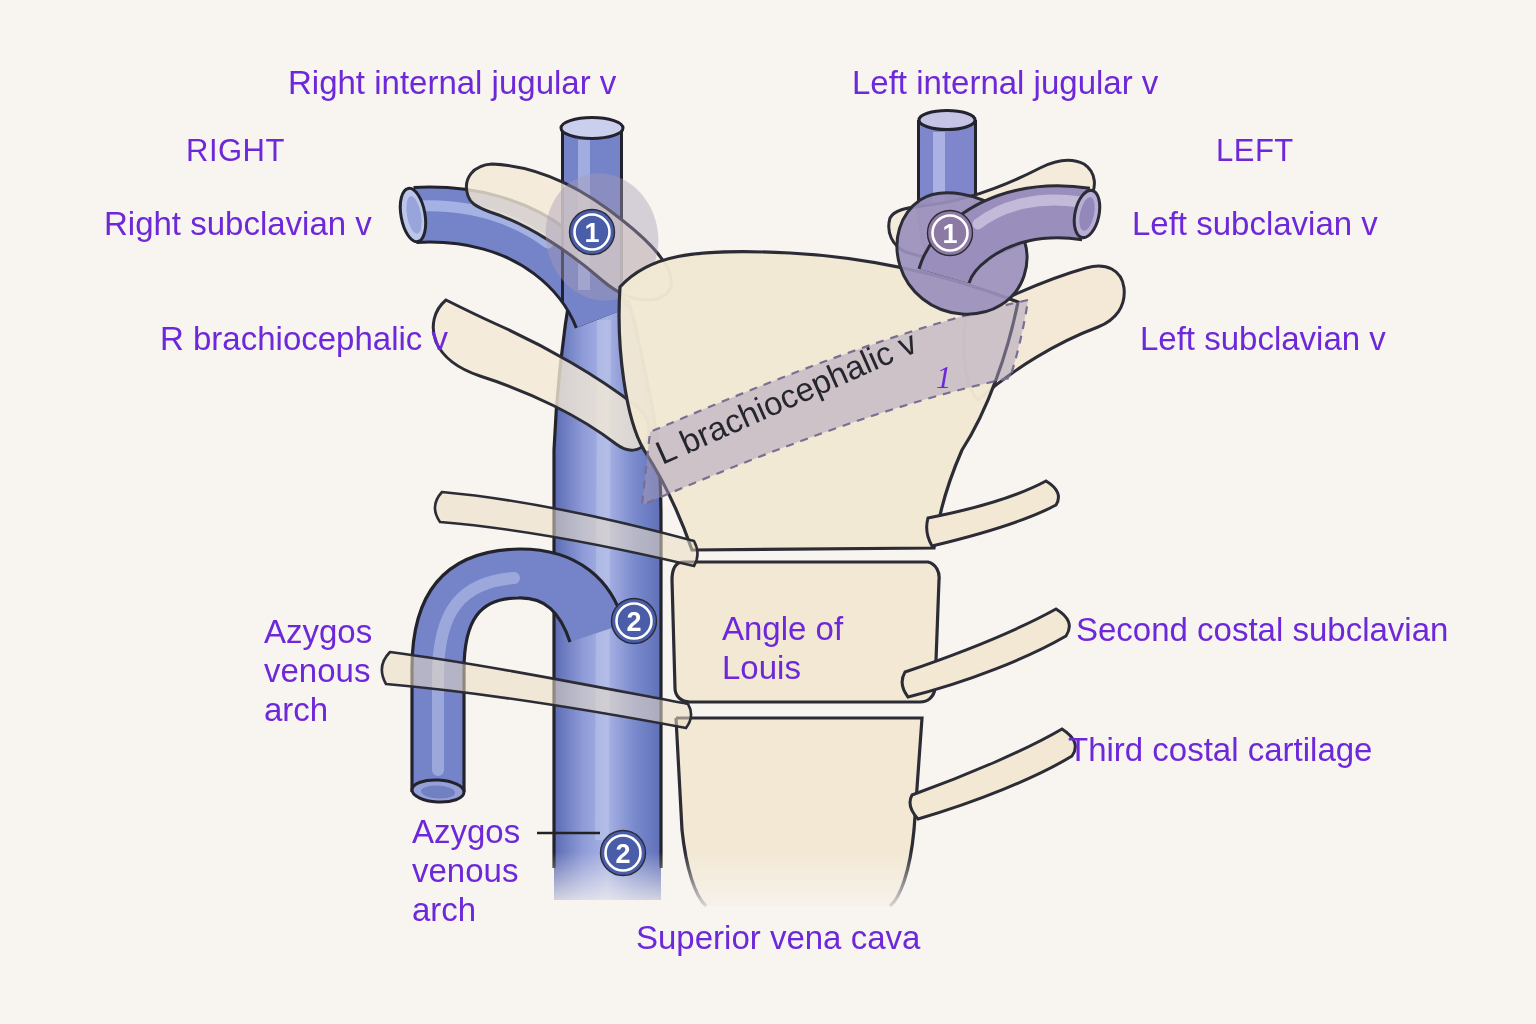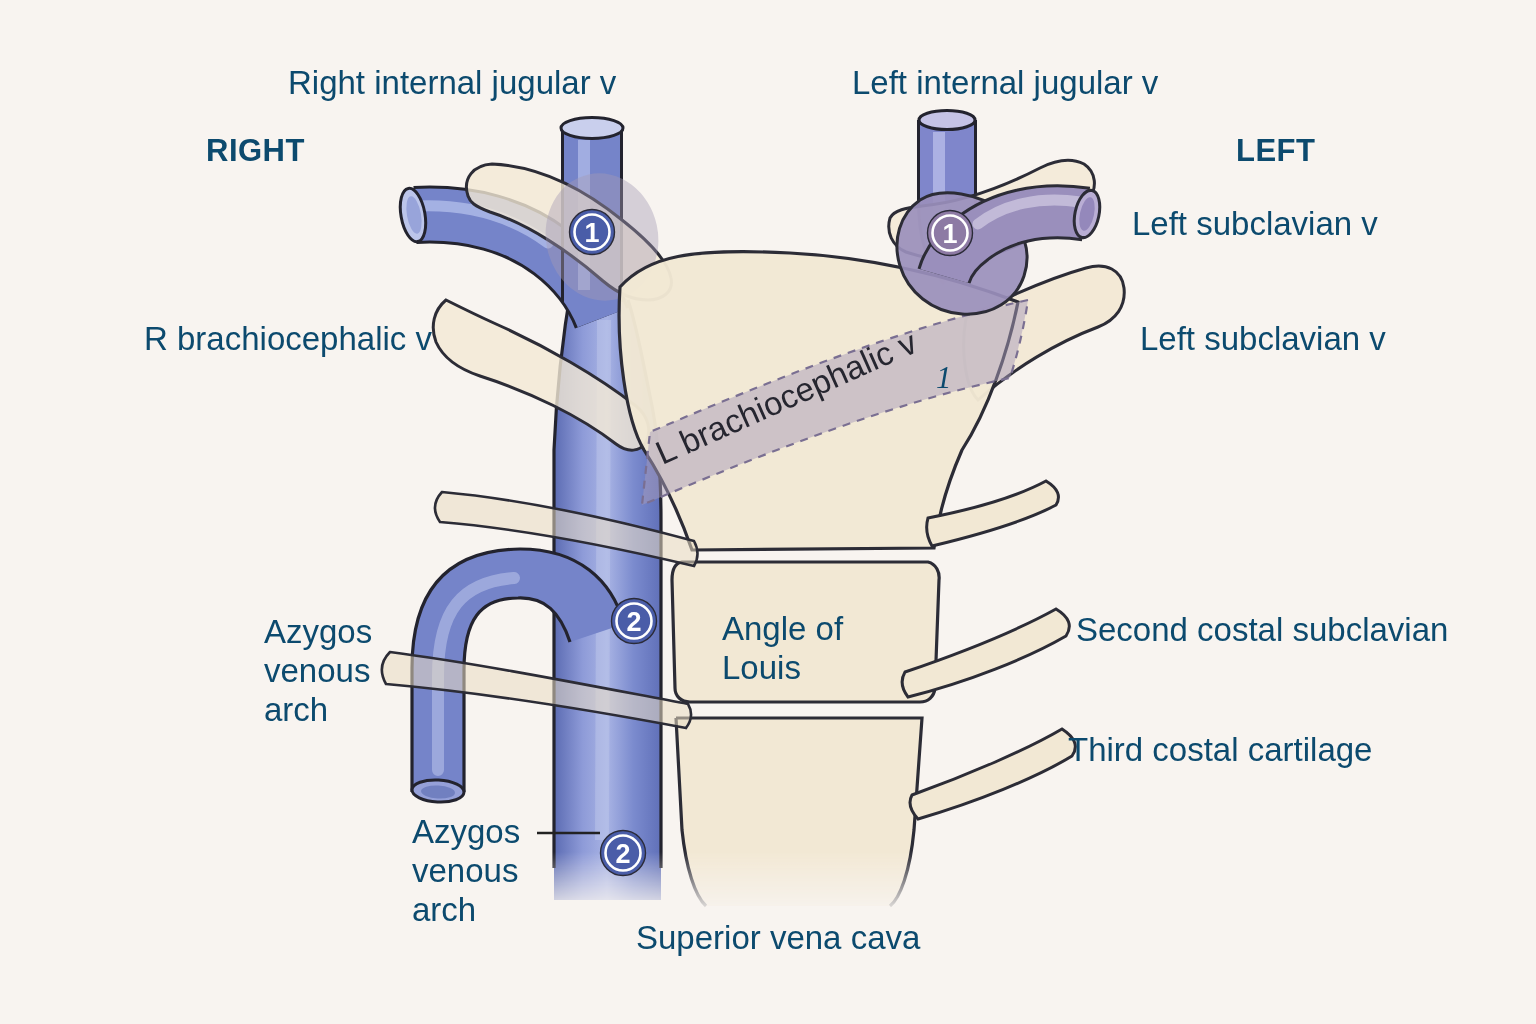--- a/index.html
+++ b/index.html
@@ -3,25 +3,25 @@
 <meta charset="utf-8">
 <style>
   html,body{margin:0;padding:0;}
   #stage{
     position:relative;width:1536px;height:1024px;overflow:hidden;
     background:#f8f4f0;
     font-family:"Liberation Sans", sans-serif;
   }
   #art{position:absolute;left:0;top:0;}
   .lbl{
-    position:absolute;color:#0c4a6e;font-size:33px;line-height:1.18;
+    position:absolute;color:#6d28d9;font-size:33px;line-height:1.18;
     white-space:nowrap;letter-spacing:0;
   }
   .lbl.wrap{white-space:normal;}
-  .lbl.bold{font-weight:bold;font-size:31px;letter-spacing:.5px;margin-left:20px;}
+  .lbl.bold{font-weight:normal;font-size:31px;letter-spacing:.5px;}
   .lbl.center{text-align:left;}
   .lbl.band{
     font-size:33px;color:#262630;
     transform:rotate(-24deg);transform-origin:left center;
   }
   .lbl.ribnum{
     font-family:"Liberation Serif", serif;font-style:italic;font-size:31px;
   }
 </style>
 </head>
@@ -182,24 +182,25 @@
 </svg>
 
 <div class="lbl" style="left:288px;top:64px;">Right internal jugular v</div>
 
 <div class="lbl" style="left:852px;top:64px;">Left internal jugular v</div>
 
 <div class="lbl bold" style="left:186px;top:133px;">RIGHT</div>
 
 <div class="lbl bold" style="left:1216px;top:133px;">LEFT</div>
 
+<div class="lbl" style="left:104px;top:205px;">Right subclavian v</div>
 
 <div class="lbl" style="left:1132px;top:205px;">Left subclavian v</div>
 
-<div class="lbl" style="left:144px;top:320px;">R brachiocephalic v</div>
+<div class="lbl" style="left:160px;top:320px;">R brachiocephalic v</div>
 
 <div class="lbl" style="left:1140px;top:320px;">Left subclavian v</div>
 
 <div class="lbl band" style="left:658px;top:436px;">L brachiocephalic v</div>
 
 <div class="lbl ribnum" style="left:936px;top:360px;">1</div>
 
 
 <div class="lbl" style="left:1076px;top:611px;">Second costal subclavian</div>
 

